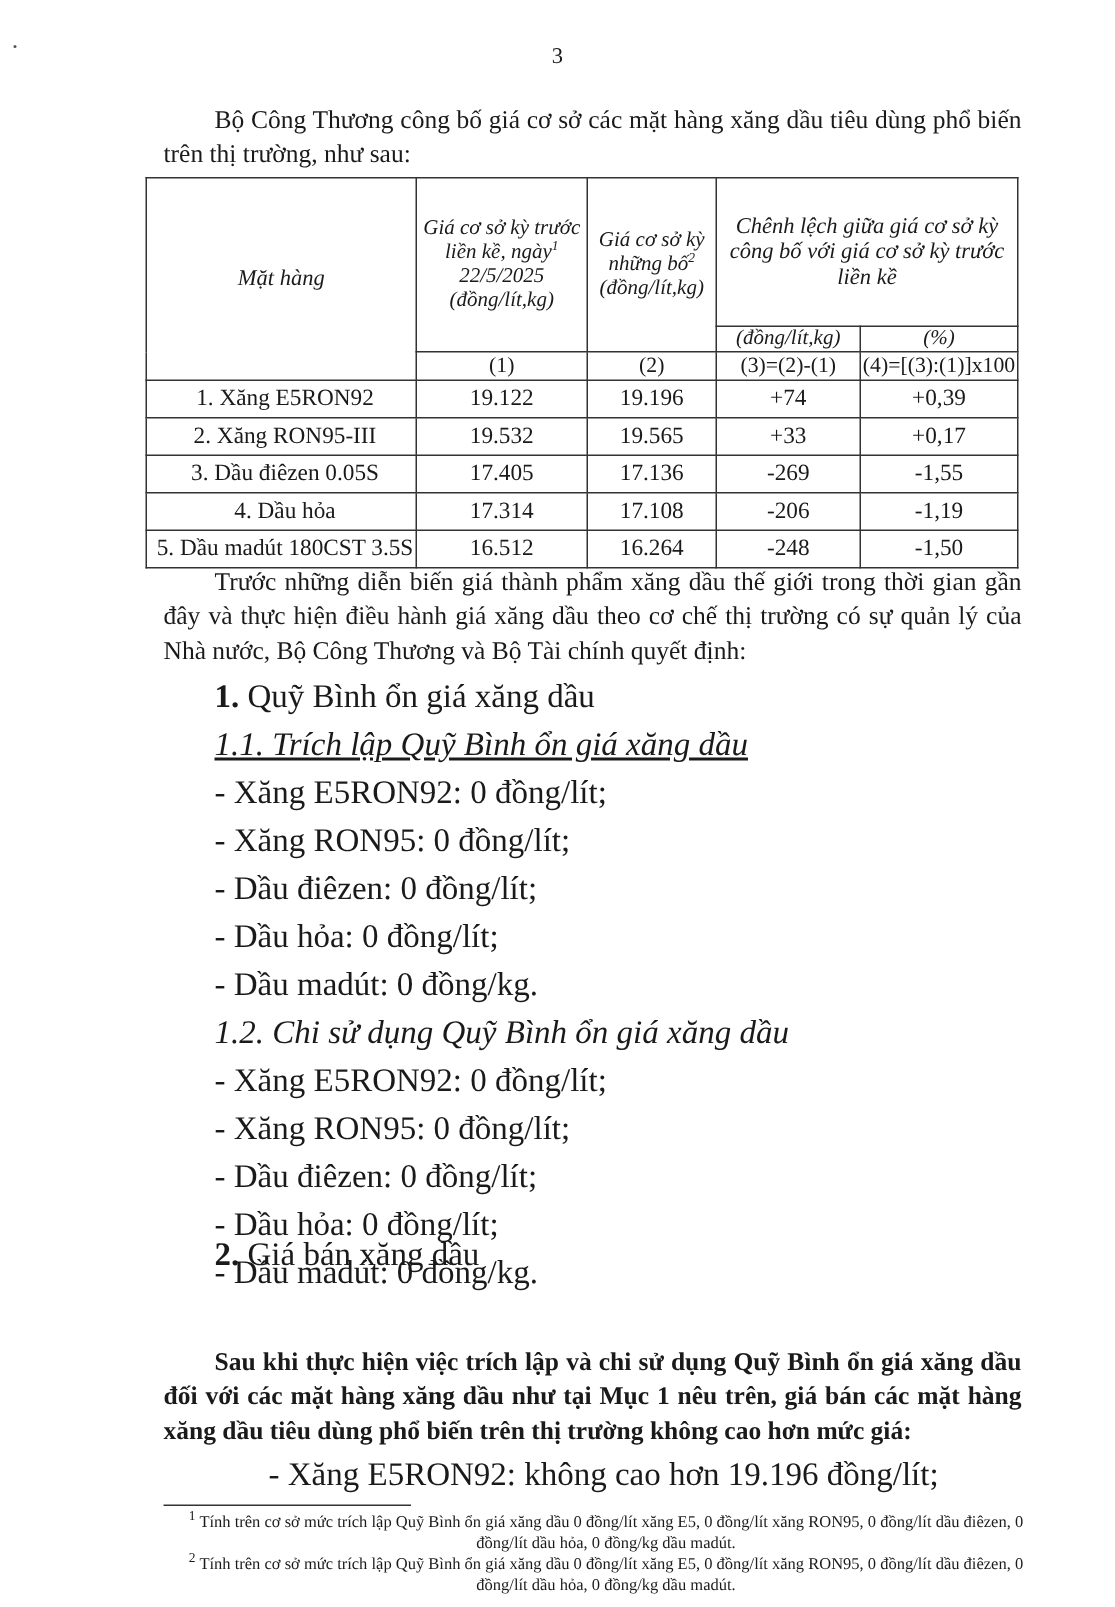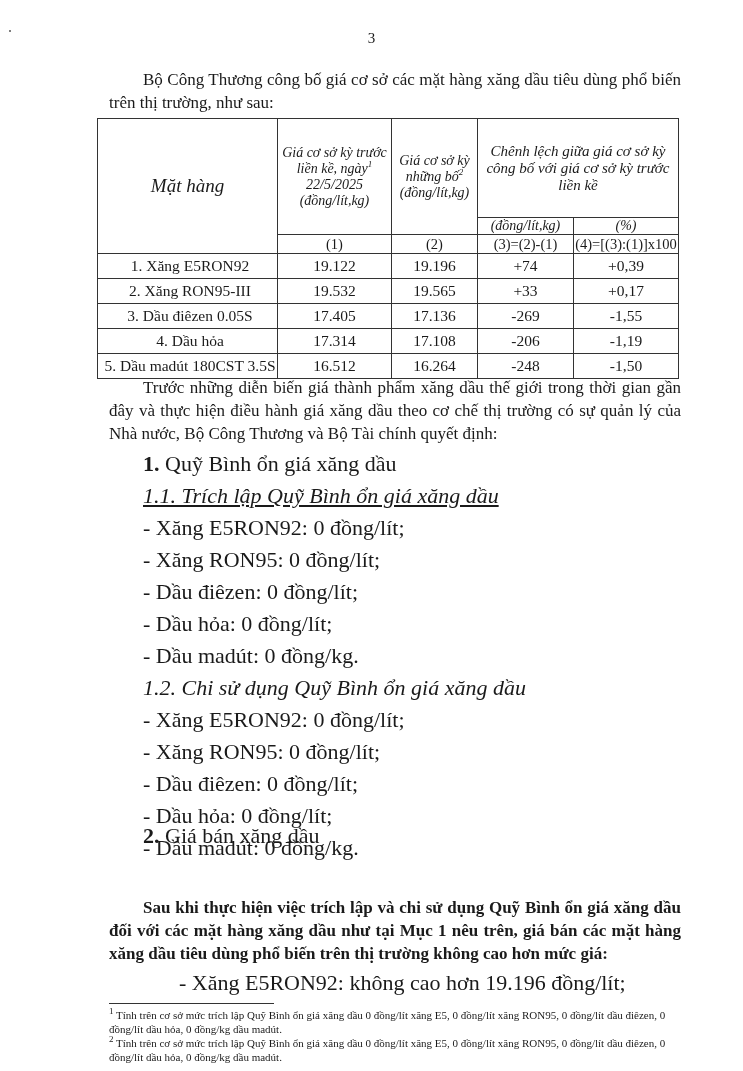--- a/index.html
+++ b/index.html
@@ -15,21 +15,21 @@
   table.price { position:absolute; left:97px; top:118px; width:581px; border-collapse:collapse;
                 font-size:15.5px; table-layout:fixed; }
   table.price td, table.price th { border:1px solid #333; padding:0; text-align:center; font-weight:normal; }
   .hdr { font-style:italic; font-size:14px; line-height:16px; }
   .col-name { text-align:right; padding-left:5px !important; }
   tr.data td { height:24px; }
   tr.idx td { height:18px; font-size:14.5px; }
   sup { font-size:9px; line-height:0; }
 
   .fn-rule { position:absolute; left:109px; top:965px; width:165px; border-top:1px solid #333; }
-  .fn { position:absolute; left:109px; width:590px; font-size:11px; line-height:13.5px; }
+  .fn { position:absolute; left:109px; width:590px; font-size:11px; line-height:13.5px;text-align:center; }
   .speck { position:absolute; width:2px; height:2px; background:#555; border-radius:1px; }
 </style>
 </head>
 <body>
 
 <span class="speck" style="left:9px;top:30px;"></span>
 
 <div class="page-num">3</div>
 
 <div class="para indent" style="top:68px;">Bộ Công Thương công bố giá cơ sở các mặt hàng xăng dầu tiêu dùng phổ biến trên thị trường, như sau:</div>
@@ -37,21 +37,21 @@
 <table class="price">
   <colgroup>
     <col style="width:180px">
       <col style="width:114px">
       <col style="width:86px">
       <col style="width:96px">
       <col style="width:105px">
   </colgroup>
   <tbody>
       <tr>
-    <td rowspan="3" class="hdr" style="font-size:19px;">Mặt hàng</td>
+    <td rowspan="3" class="hdr" style="font-size:15px;">Mặt hàng</td>
     <td rowspan="2" class="hdr">
       <span>Giá cơ sở kỳ trước</span><br>
       <span>liền kề, ngày</span><sup>1</sup><br>
       <span>22/5/2025</span><br>
       <span>(đồng/lít,kg)</span>
     </td>
     <td rowspan="2" class="hdr">
       <span>Giá cơ sở kỳ</span><br>
       <span>những bố</span><sup>2</sup><br>
       <span>(đồng/lít,kg)</span>

